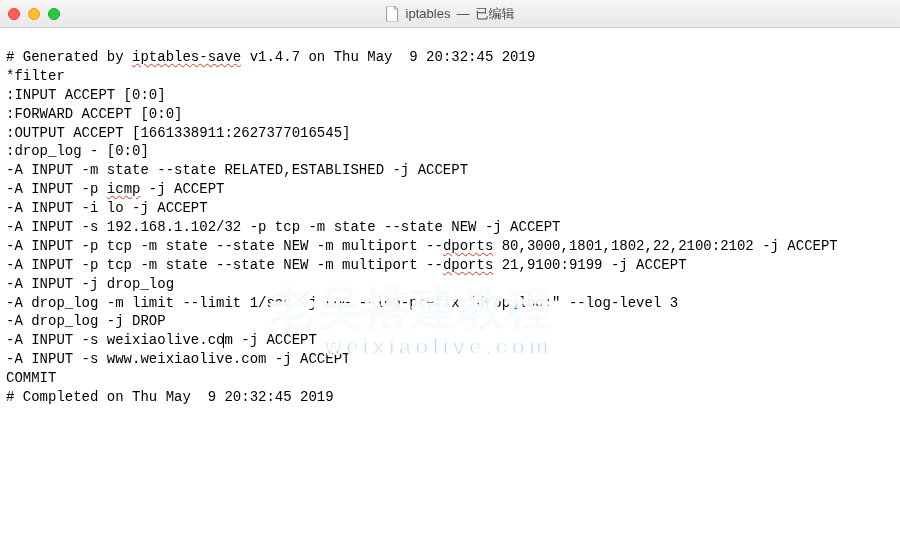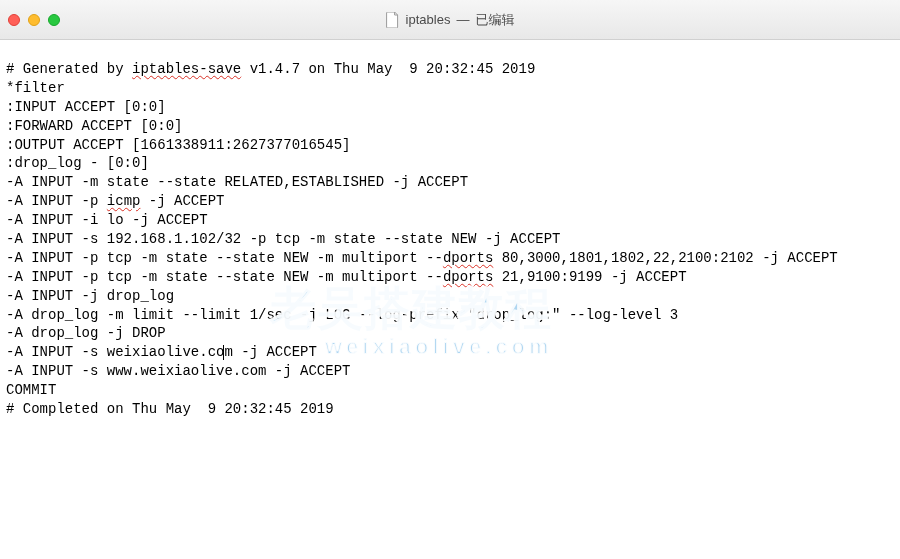--- a/index.html
+++ b/index.html
@@ -5,21 +5,21 @@
     * { margin: 0; padding: 0; box-sizing: border-box; }
     body {
       font-family: -apple-system, Helvetica, Arial, sans-serif;
       background: #fff;
       width: 900px;
       height: 559px;
       overflow: hidden;
       position: relative;
     }
     .titlebar {
-      height: 40px;
+      height: 28px;
       background: linear-gradient(to bottom, #f6f6f6, #e8e8e8);
       border-bottom: 1px solid #d0d0d0;
       display: flex;
       align-items: center;
       position: relative;
       padding: 0 8px;
     }
     .traffic-lights {
       display: flex;
       gap: 8px;

